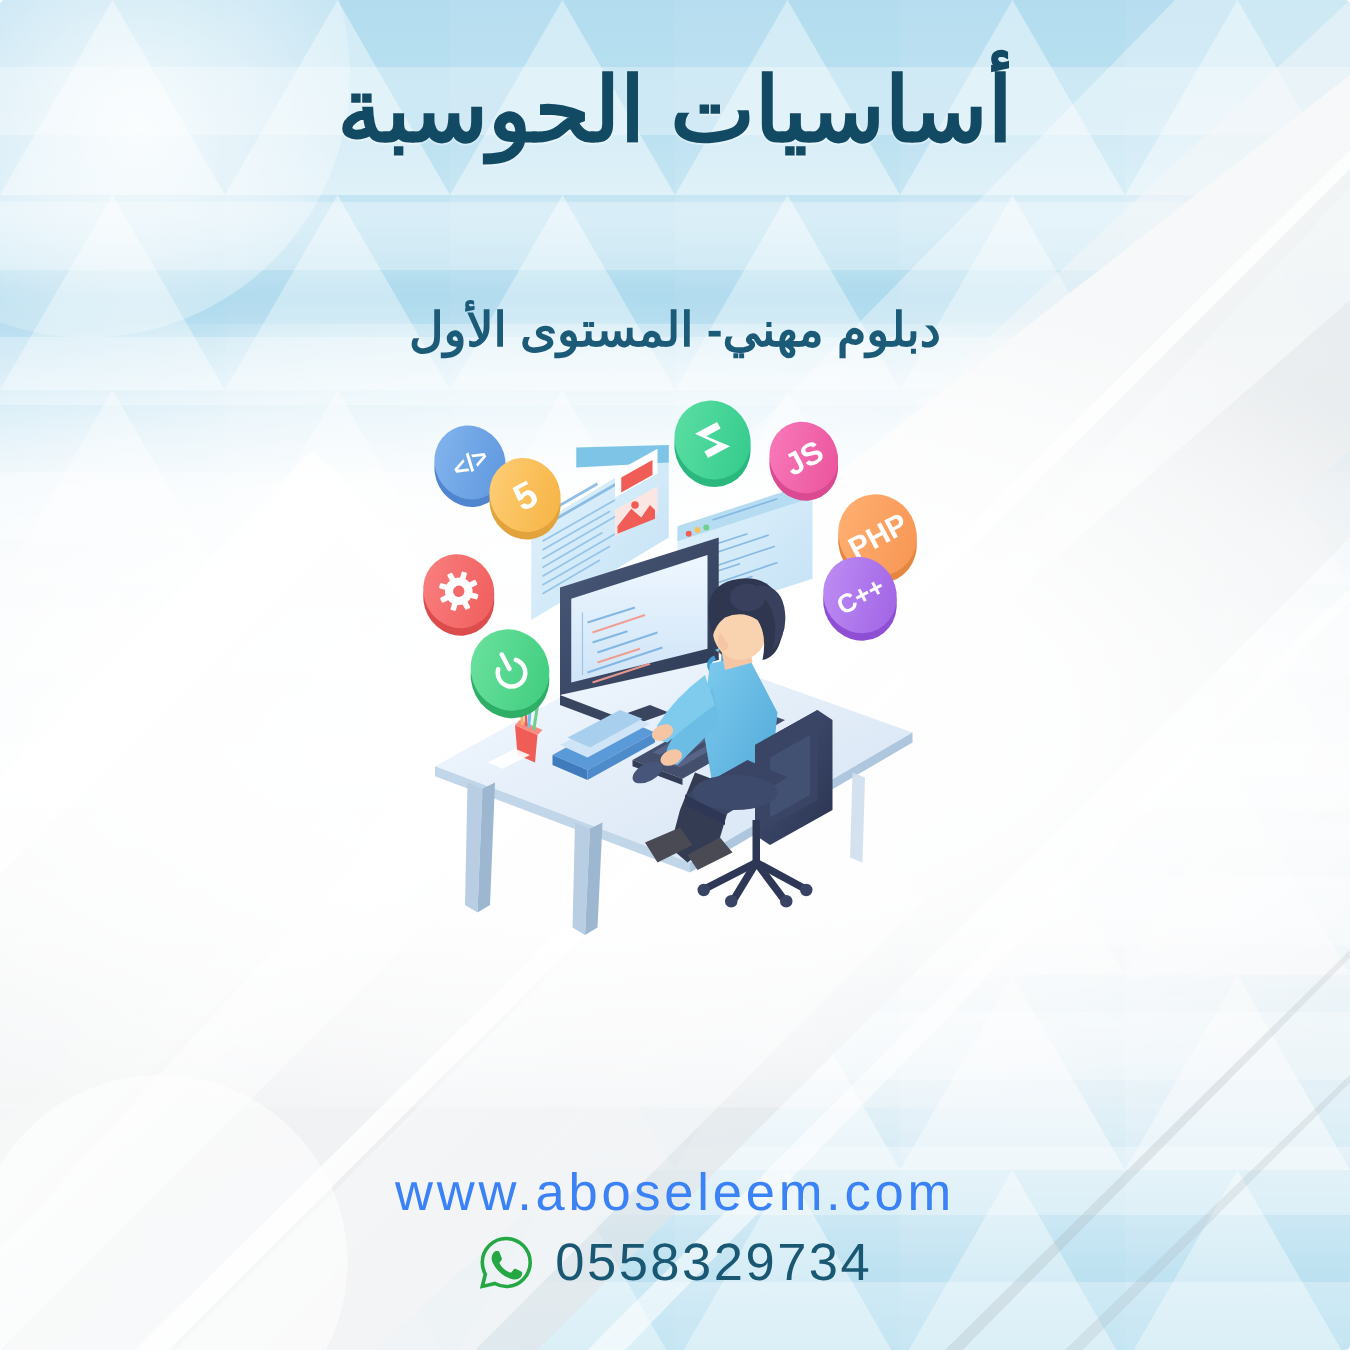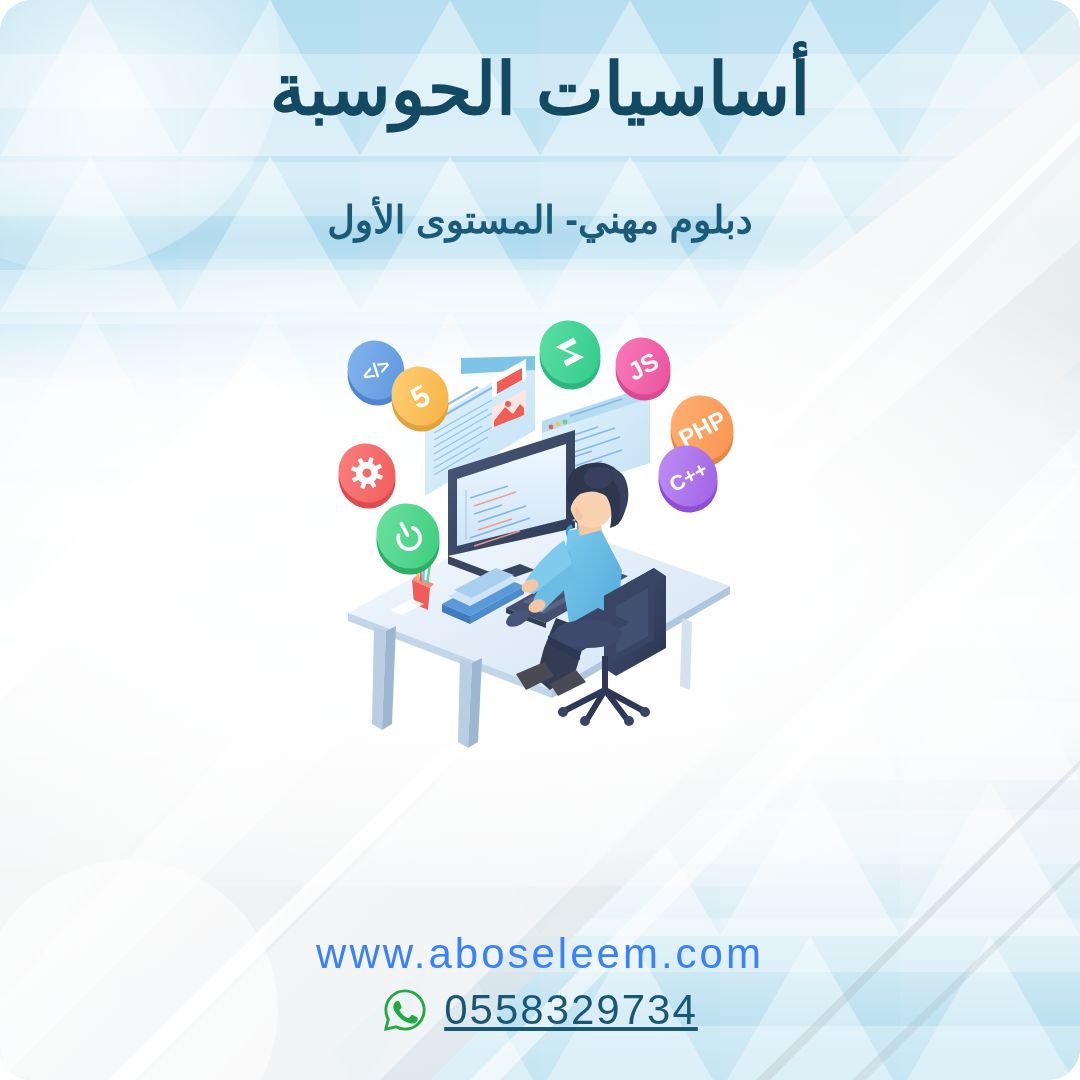--- a/index.html
+++ b/index.html
@@ -1,21 +1,21 @@
 <!DOCTYPE html>
 <html><head>
 <meta charset="utf-8">
 <style>
   html,body{margin:0;padding:0;background:#ffffff;}
   body{width:1080px;height:1080px;overflow:hidden;font-family:"Liberation Sans",sans-serif;}
 
   #poster{
     position:relative;
     width:1080px;height:1080px;
-    border-radius:32px;
+    border-radius:4px;
     overflow:hidden;
     background:#ffffff;
   }
 
   
   .bg-base{
     position:absolute;inset:0;
     background:linear-gradient(180deg,
        #bfe3f2 0%,
        #c4e5f3 8%,
@@ -73,38 +73,38 @@
     text-shadow:0 1px 0 rgba(255,255,255,.35);
   }
   .subline{
     position:absolute;left:0;right:0;top:192px;
     text-align:center;
     direction:rtl;
     color:#1b5b78;
     font-size:38px;line-height:1.52;
     font-weight:600;
   }
-  .subline .l{display:block;}
+  .subline .l{display:block;margin-top:45px;}
 
   .footer{
     position:absolute;left:0;right:0;bottom:46px;
     text-align:center;
     color:#1a5773;
   }
   .site{
     font-size:42px;letter-spacing:3px;font-weight:400;
     color:#3b82f6;
     line-height:1.25;
   }
   .phone-row{
     margin-top:6px;
     display:flex;align-items:center;justify-content:center;gap:16px;
   }
   .phone-num{
-    font-size:42px;letter-spacing:2px;color:#1a5773;font-weight:400;text-decoration:underline;
+    font-size:42px;letter-spacing:2px;color:#1a5773;font-weight:400;
   }
   .wa{width:46px;height:46px;display:block;}
 
   
   .illus{position:absolute;left:330px;top:318px;width:420px;height:430px;}
   .illus svg{display:block;width:420px;height:430px;overflow:visible;}
 </style>
 </head>
 <body>
 

